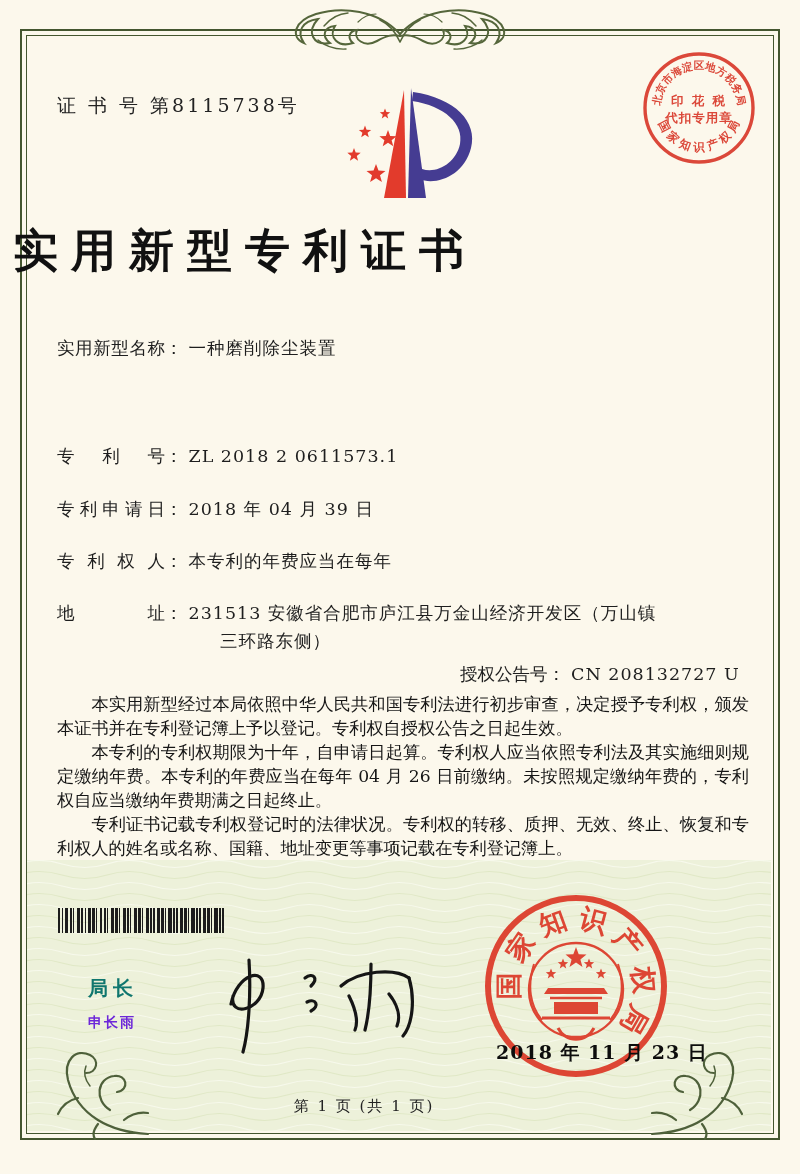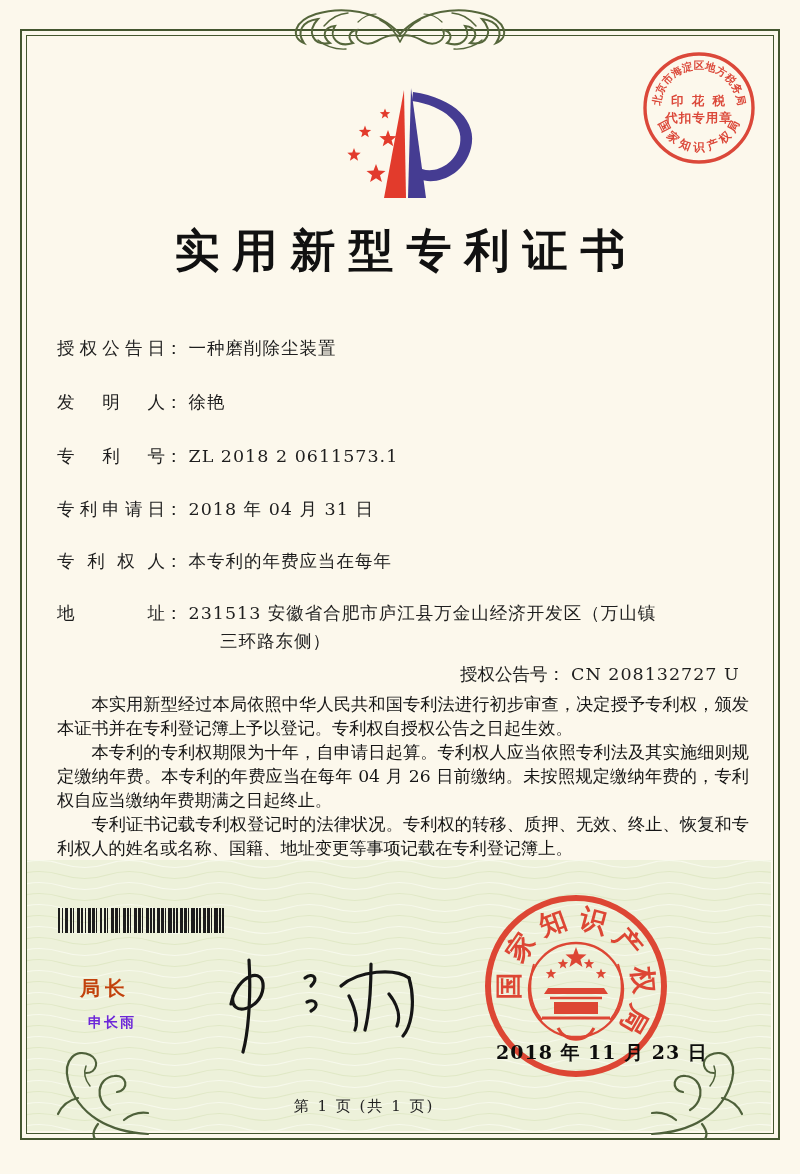--- a/index.html
+++ b/index.html
@@ -13,32 +13,32 @@
   }
   .page{position:absolute;left:0;top:0;width:800px;height:1174px;background:#fcf8ec;}
   
   .frame-outer{position:absolute;left:20px;top:29px;width:756px;height:1107px;border:2px solid #44562f;}
   .frame-inner{position:absolute;left:4px;top:4px;right:4px;bottom:4px;border:1px solid #44562f;}
   
   .band{position:absolute;left:27px;top:860px;width:744px;height:271px;background:#edf1da;overflow:hidden;}
   .band svg{display:block;}
   .abs{position:absolute;}
   .cert-no{left:57px;top:93px;font-size:19px;letter-spacing:3px;color:#222;}
-  .title{left:0;top:221px;width:800px;text-align:center;font-size:45px;font-weight:bold;letter-spacing:13px;color:#111;text-indent:13px;}
+  .title{left:0;top:221px;width:800px;font-size:45px;font-weight:bold;letter-spacing:13px;color:#111;text-indent:13px;}
   .row{left:57px;font-size:17.5px;color:#1e1e1e;white-space:nowrap;}
   .flabel{display:inline-block;width:108px;text-align:justify;text-align-last:justify;vertical-align:top;}
   .colon{display:inline-block;}
   .fvalue{display:inline-block;margin-left:6px;letter-spacing:1px;}
   .addr2{left:183px;font-size:17.5px;letter-spacing:1px;}
   .grant-no{left:460px;}
   .paras{left:57px;top:692px;width:692px;font-size:17.2px;line-height:24px;color:#161616;text-align:justify;}
   .paras p{margin:0;text-indent:2em;}
   .barcode{left:58px;top:908px;width:168px;height:25px;
     background:repeating-linear-gradient(90deg,#1c1c1c 0 2px,transparent 2px 3.5px,#1c1c1c 3.5px 4.5px,transparent 4.5px 7px,#1c1c1c 7px 10px,transparent 10px 11.5px);}
-  .signer-title{left:80px;top:975px;font-size:20px;font-weight:600;letter-spacing:5px;font-family:"DejaVu Sans",sans-serif;color:#c2410c;}
+  .signer-title{left:88px;top:975px;font-size:20px;font-weight:600;letter-spacing:5px;font-family:"DejaVu Sans",sans-serif;color:#0f766e;}
   .signer-name{left:88px;top:1014px;font-size:14px;font-weight:600;letter-spacing:2px;font-family:Liberation Mono, monospace;color:#6d28d9;}
   .seal-date{left:496px;top:1040px;font-size:19px;font-weight:600;color:#0d0d0d;letter-spacing:1px;z-index:6;}
   .footer{left:0;top:1097px;width:728px;text-align:center;font-size:15px;color:#222;letter-spacing:2px;}
   svg text{font-family:"DejaVu Sans",sans-serif;font-weight:bold;}
   .z5{z-index:5;} .z4{z-index:4;}
 </style>
 </head>
 <body>
 
 <div class="page">
@@ -109,20 +109,21 @@
         <path d="M-10,202 q22,-7 45,0 t45,0 q22,-7 45,0 t45,0 q22,-7 45,0 t45,0 q22,-7 45,0 t45,0 q22,-7 45,0 t45,0 q22,-7 45,0 t45,0 q22,-7 45,0 t45,0 q22,-7 45,0 t45,0 q22,-7 45,0 t45,0" fill="none" stroke="#f7f9ec" stroke-width="1.2"></path>
         <path d="M-10,213 q22,-7 45,0 t45,0 q22,-7 45,0 t45,0 q22,-7 45,0 t45,0 q22,-7 45,0 t45,0 q22,-7 45,0 t45,0 q22,-7 45,0 t45,0 q22,-7 45,0 t45,0 q22,-7 45,0 t45,0 q22,-7 45,0 t45,0" fill="none" stroke="#e0e8c6" stroke-width="1.2"></path>
         <path d="M-10,224 q22,-7 45,0 t45,0 q22,-7 45,0 t45,0 q22,-7 45,0 t45,0 q22,-7 45,0 t45,0 q22,-7 45,0 t45,0 q22,-7 45,0 t45,0 q22,-7 45,0 t45,0 q22,-7 45,0 t45,0 q22,-7 45,0 t45,0" fill="none" stroke="#f7f9ec" stroke-width="1.2"></path>
         <path d="M-10,235 q22,-7 45,0 t45,0 q22,-7 45,0 t45,0 q22,-7 45,0 t45,0 q22,-7 45,0 t45,0 q22,-7 45,0 t45,0 q22,-7 45,0 t45,0 q22,-7 45,0 t45,0 q22,-7 45,0 t45,0 q22,-7 45,0 t45,0" fill="none" stroke="#e0e8c6" stroke-width="1.2"></path>
         <path d="M-10,246 q22,-7 45,0 t45,0 q22,-7 45,0 t45,0 q22,-7 45,0 t45,0 q22,-7 45,0 t45,0 q22,-7 45,0 t45,0 q22,-7 45,0 t45,0 q22,-7 45,0 t45,0 q22,-7 45,0 t45,0 q22,-7 45,0 t45,0" fill="none" stroke="#f7f9ec" stroke-width="1.2"></path>
         <path d="M-10,257 q22,-7 45,0 t45,0 q22,-7 45,0 t45,0 q22,-7 45,0 t45,0 q22,-7 45,0 t45,0 q22,-7 45,0 t45,0 q22,-7 45,0 t45,0 q22,-7 45,0 t45,0 q22,-7 45,0 t45,0 q22,-7 45,0 t45,0" fill="none" stroke="#e0e8c6" stroke-width="1.2"></path>
         <path d="M-10,268 q22,-7 45,0 t45,0 q22,-7 45,0 t45,0 q22,-7 45,0 t45,0 q22,-7 45,0 t45,0 q22,-7 45,0 t45,0 q22,-7 45,0 t45,0 q22,-7 45,0 t45,0 q22,-7 45,0 t45,0 q22,-7 45,0 t45,0" fill="none" stroke="#f7f9ec" stroke-width="1.2"></path>
       </svg>
   </div>
 
+  <div class="abs cert-no">证 书 号 第8115738号</div>
 
   <svg class="abs" style="left:333px;top:84px;" width="150" height="124" viewBox="0 0 150 124">
     <polygon points="71,6 51,114 73,114" fill="#e23b2c"></polygon>
     <polygon points="78,4 75,114 93,114" fill="#453c92"></polygon>
     <path d="M80,8 C122,14 145,38 138,64 C131,92 103,102 86,95 L89,85 C104,90 123,79 127,60 C131,40 112,22 79,17 Z" fill="#453c92"></path>
     <polygon fill="#e23b2c" points="52.0,24.5 53.4,28.1 57.2,28.3 54.2,30.7 55.2,34.4 52.0,32.3 48.8,34.4 49.8,30.7 46.8,28.3 50.6,28.1"></polygon>
     <polygon fill="#e23b2c" points="32.0,41.5 33.6,45.8 38.2,46.0 34.6,48.8 35.8,53.3 32.0,50.7 28.2,53.3 29.4,48.8 25.8,46.0 30.4,45.8"></polygon>
     <polygon fill="#e23b2c" points="55.0,46.0 57.2,51.9 63.6,52.2 58.6,56.2 60.3,62.3 55.0,58.8 49.7,62.3 51.4,56.2 46.4,52.2 52.8,51.9"></polygon>
     <polygon fill="#e23b2c" points="21.0,64.0 22.7,68.6 27.7,68.8 23.8,71.9 25.1,76.7 21.0,73.9 16.9,76.7 18.2,71.9 14.3,68.8 19.3,68.6"></polygon>
     <polygon fill="#e23b2c" points="43.0,80.0 45.5,86.6 52.5,86.9 47.0,91.3 48.9,98.1 43.0,94.2 37.1,98.1 39.0,91.3 33.5,86.9 40.5,86.6"></polygon>
@@ -152,30 +153,27 @@
         <text x="58" y="97" transform="rotate(0 58 97)" text-anchor="middle" dominant-baseline="central" font-size="11.5">识</text>
         <text x="71.76429202384088" y="94.49033111774173" transform="rotate(-20.666666666666657 71.76429202384088 94.49033111774173)" text-anchor="middle" dominant-baseline="central" font-size="11.5">产</text>
         <text x="83.75710633596131" y="87.28432128627847" transform="rotate(-41.33333333333334 83.75710633596131 87.28432128627847)" text-anchor="middle" dominant-baseline="central" font-size="11.5">权</text>
         <text x="92.43495612149815" y="76.30939094864974" transform="rotate(-62 92.43495612149815 76.30939094864974)" text-anchor="middle" dominant-baseline="central" font-size="11.5">局</text>
       </g>
   </svg>
 
   <div class="abs title">实用新型专利证书</div>
 
   <div class="abs row" style="top:336px;">
-    <span class="flabel">授权公告日</span><span class="colon">：</span><span class="fvalue">一种磨削除尘装置</span>
-  </div>
-  <div class="abs row" style="top:390px;">
-    <span class="flabel">发明人</span><span class="colon">：</span><span class="fvalue">徐艳</span>
+    <span class="flabel">实用新型名称</span><span class="colon">：</span><span class="fvalue">一种磨削除尘装置</span>
   </div>
   <div class="abs row" style="top:444px;">
     <span class="flabel">专利号</span><span class="colon">：</span><span class="fvalue">ZL 2018 2 0611573.1</span>
   </div>
   <div class="abs row" style="top:497px;">
-    <span class="flabel">专利申请日</span><span class="colon">：</span><span class="fvalue">2018 年 04 月 31 日</span>
+    <span class="flabel">专利申请日</span><span class="colon">：</span><span class="fvalue">2018 年 04 月 39 日</span>
   </div>
   <div class="abs row" style="top:549px;">
     <span class="flabel">专利权人</span><span class="colon">：</span><span class="fvalue">本专利的年费应当在每年</span>
   </div>
   <div class="abs row" style="top:601px;">
     <span class="flabel">地址</span><span class="colon">：</span><span class="fvalue">231513 安徽省合肥市庐江县万金山经济开发区（万山镇</span>
   </div>
   <div class="abs addr2" style="top:629px;margin-left:37px;">三环路东侧）</div>
   <div class="abs row grant-no" style="top:654px;margin-top:8px;">
     <span>授权公告号</span><span class="colon">：</span><span class="fvalue">CN 208132727 U</span>

